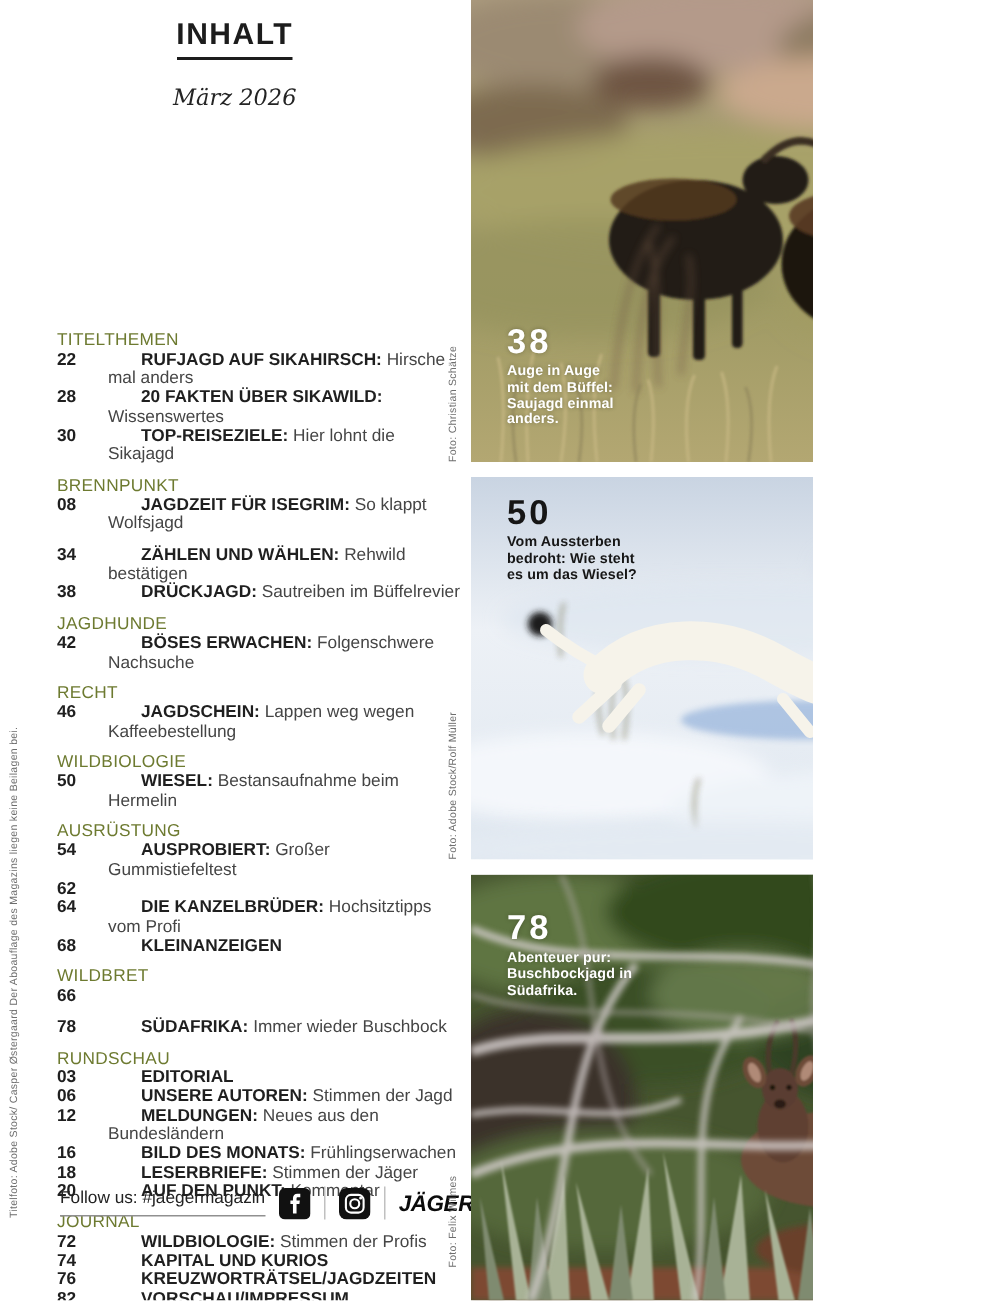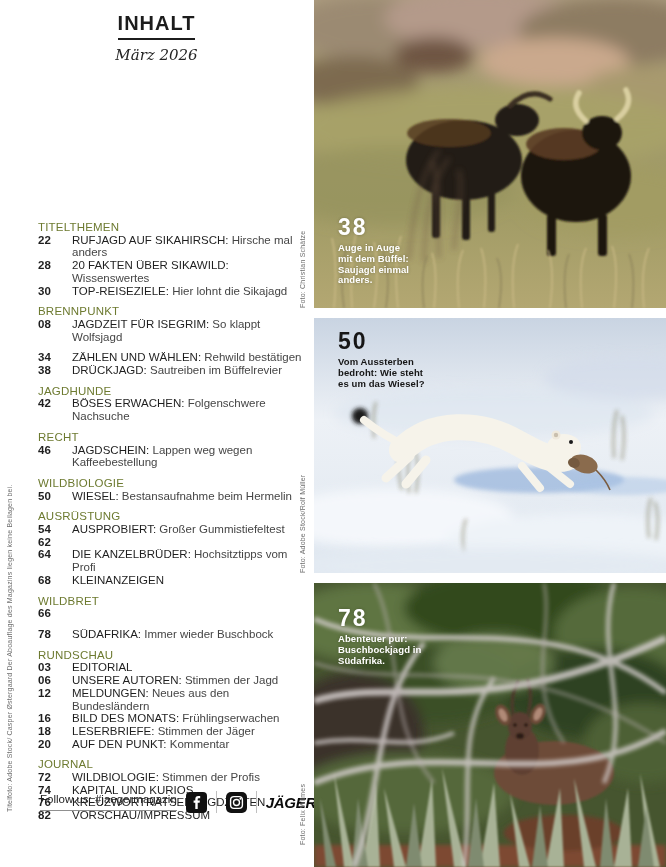--- a/index.html
+++ b/index.html
@@ -1,29 +1,29 @@
 <!DOCTYPE html>
 <html><head>
 <meta charset="utf-8">
 <style>
   html,body{margin:0;padding:0;background:#ffffff;}
-  .page{position:relative;width:666px;height:867px;background:#fff;overflow:hidden;
+  .page{position:relative;width:542px;height:867px;background:#fff;overflow:hidden;
         font-family:"Liberation Sans",sans-serif;}
   
   .header{position:absolute;top:12px;left:0;width:313px;text-align:center;}
   .title{display:inline-block;font-size:20px;font-weight:700;letter-spacing:1px;color:#1c1c1c;
          border-bottom:2px solid #1c1c1c;padding-bottom:3px;}
-  .subtitle{margin-top:6px;font-family:"DejaVu Serif",serif;font-style:italic;font-size:15px;color:#242424;}
+  .subtitle{margin-top:16px;font-family:"DejaVu Serif",serif;font-style:italic;font-size:15px;color:#242424;}
   
   .toc{position:absolute;top:221px;left:38px;width:270px;}
   .toc-section{margin-bottom:8px;}
   .toc-heading{color:#6d7a30;font-weight:400;font-size:11.5px;line-height:12.7px;letter-spacing:.2px;}
   .toc-row{display:flex;font-size:11.5px;line-height:12.7px;color:#454545;}
   .toc-page{flex:none;width:34px;font-weight:700;color:#1f1f1f;}
-  .toc-title{font-weight:400;color:#1f1f1f;}
+  .toc-title{font-weight:700;color:#1f1f1f;margin-left:22px;}
   
   .footer{position:absolute;top:791px;left:40px;display:flex;align-items:center;gap:9px;}
   .follow{font-size:11.5px;color:#222;border-bottom:1px solid #909090;padding-bottom:5px;}
   .icon svg{display:block;}
   .vdiv{width:1px;height:22px;background:#c0c0c0;}
   .logo{display:flex;align-items:center;gap:2px;}
   .logo-jaeger{font-size:15px;font-weight:900;font-style:italic;color:#0b0b0b;letter-spacing:-.3px;}
   .logo-prime{background:#0b0b0b;color:#fff;font-weight:800;font-style:italic;font-size:12px;
               padding:3px 4px 2px;letter-spacing:.5px;}
   .logo-play{width:17px;height:17px;border-radius:50%;background:#0b0b0b;position:relative;margin-left:1px;}

